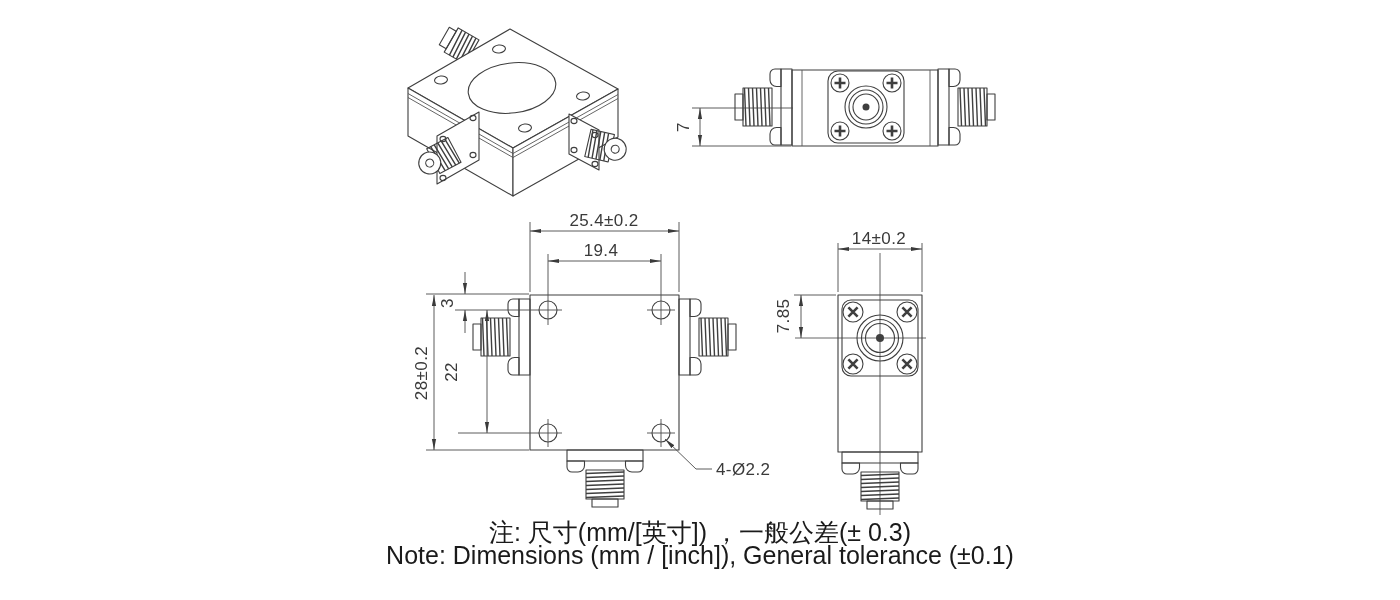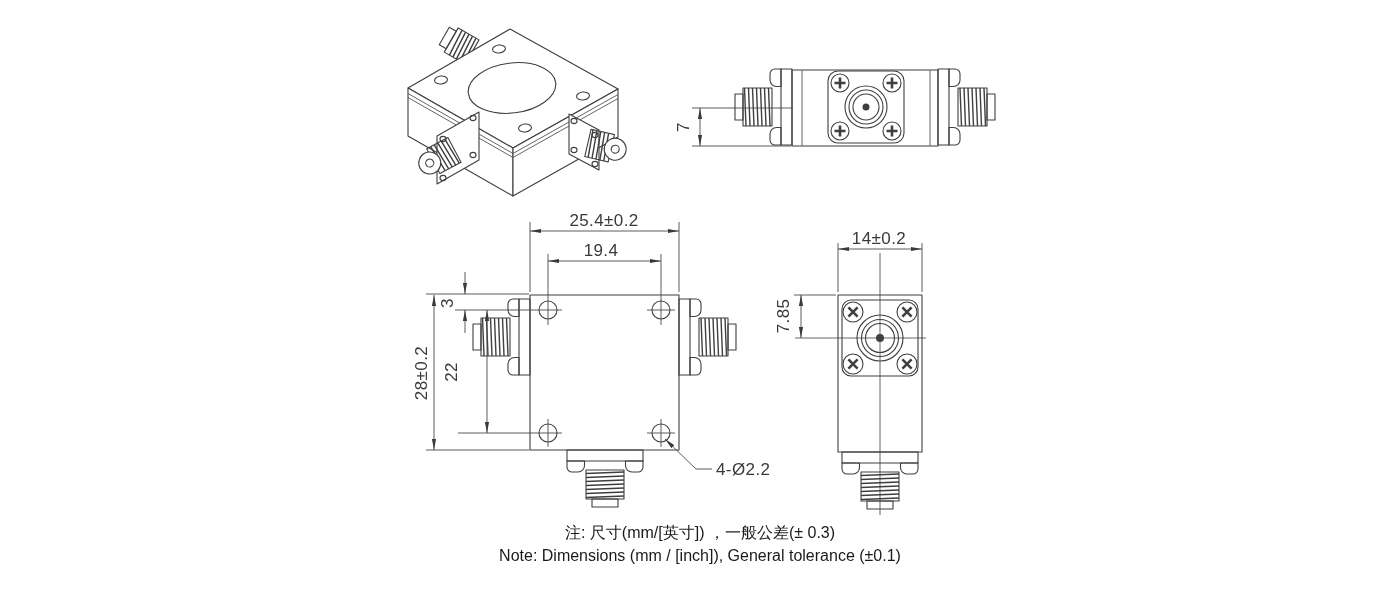--- a/index.html
+++ b/index.html
@@ -6,21 +6,21 @@
   .canvas{position:relative;width:1400px;height:600px;background:#ffffff;overflow:hidden;
           font-family:"Liberation Sans", sans-serif;}
   svg{position:absolute;left:0;top:0;}
   .obj{stroke:#3f3f3f;stroke-width:1.1;fill:none;stroke-linejoin:round;stroke-linecap:round;}
   .objf{stroke:#3f3f3f;stroke-width:1.1;fill:#ffffff;stroke-linejoin:round;}
   .thin{stroke:#555555;stroke-width:0.9;fill:none;}
   .thread{stroke:#3f3f3f;stroke-width:1.4;fill:none;}
   .dimln{stroke:#4a4a4a;stroke-width:0.9;fill:none;}
   .dimtx{font-family:"Liberation Sans", sans-serif;font-size:17px;fill:#3a3a3a;letter-spacing:0.4px;}
   .notes{position:absolute;left:0;top:521px;width:1400px;text-align:center;color:#1a1a1a;
-         font-size:16px;line-height:23px;font-family:"Liberation Sans", sans-serif;}
+         font-size:25px;line-height:23px;font-family:"Liberation Sans", sans-serif;}
 </style>
 </head>
 <body>
 
 <div class="canvas">
 <svg width="1400" height="600" viewBox="0 0 1400 600">
   <defs>
     <marker id="arr" markerUnits="userSpaceOnUse" markerWidth="12" markerHeight="7" refX="11" refY="3" orient="auto-start-reverse">
       <path d="M11,3 L0,0.9 L0,5.1 Z" fill="#3a3a3a"></path>
     </marker>

